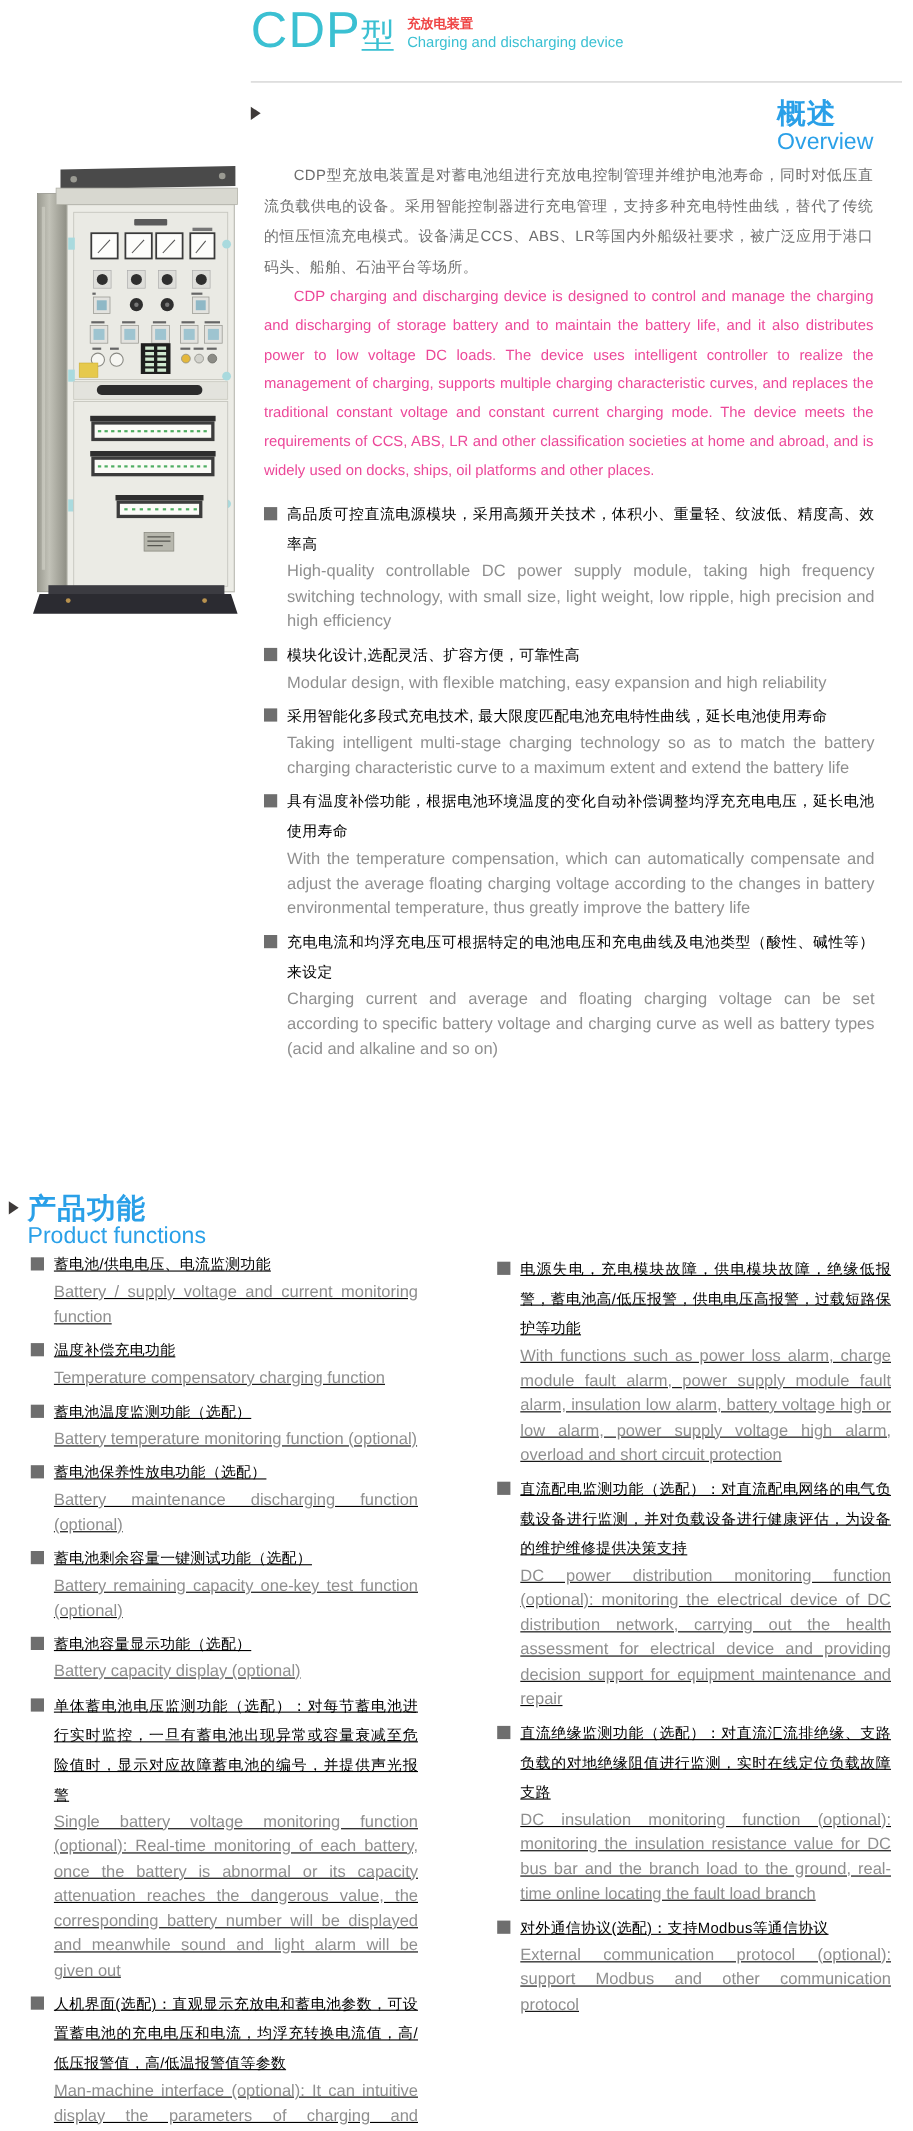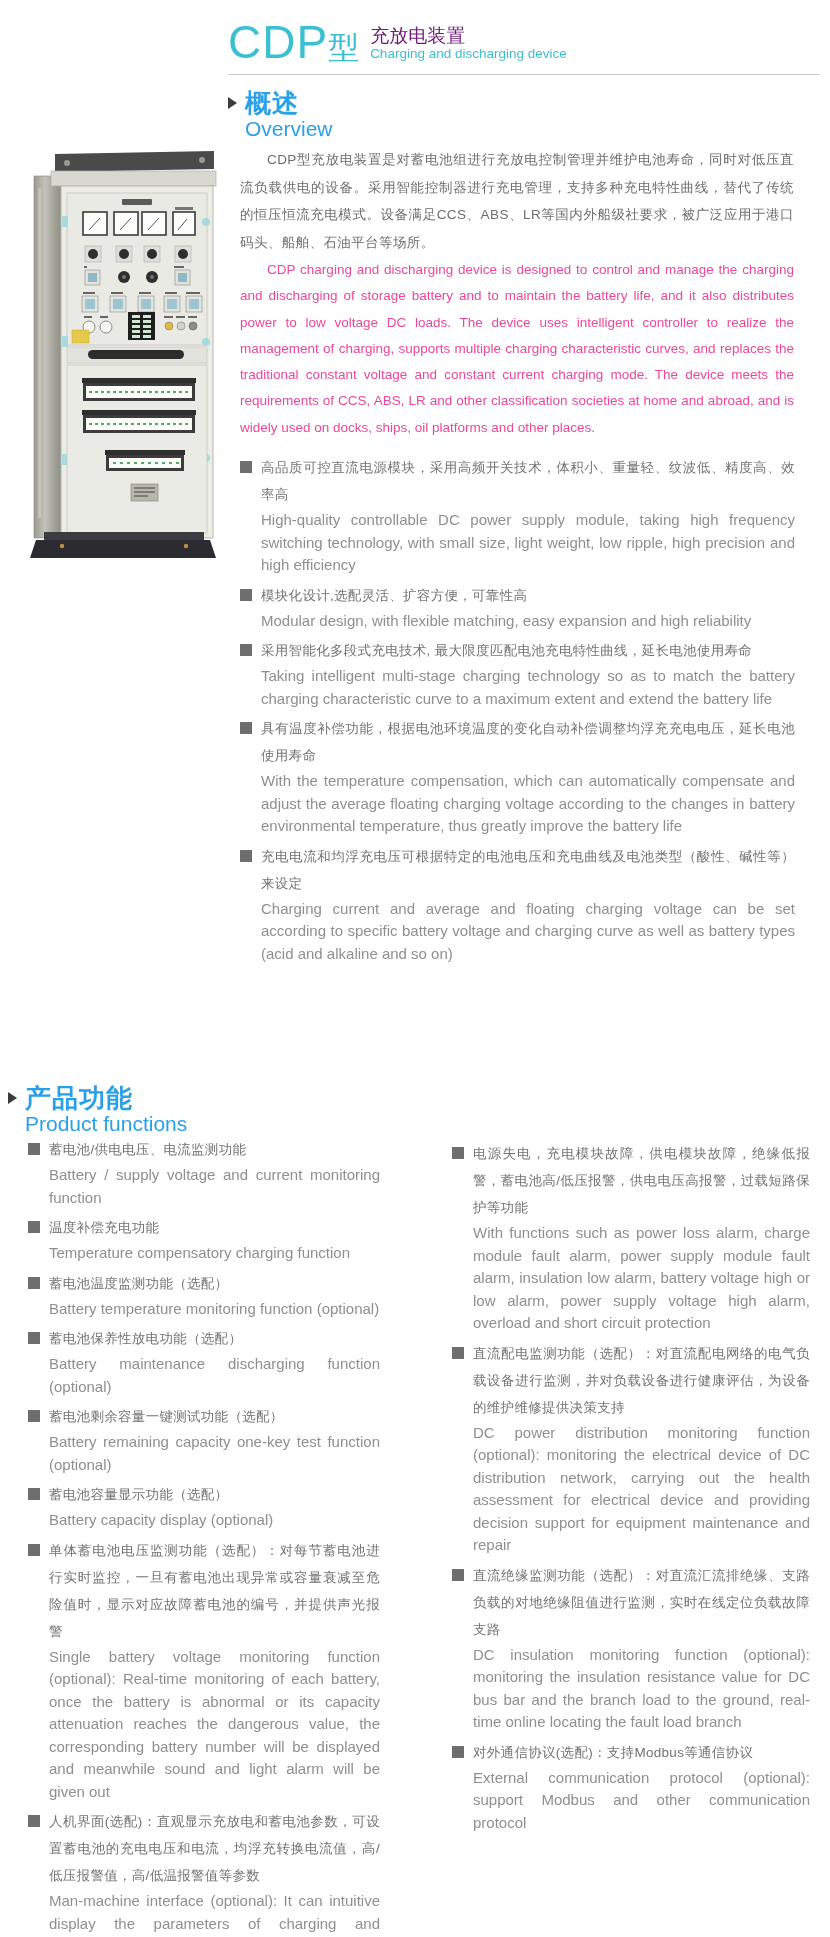--- a/index.html
+++ b/index.html
@@ -2,58 +2,58 @@
 <html><head>
 <meta charset="utf-8">
 <style>
   html,body{margin:0;padding:0;background:#ffffff;}
   body{
     width:830px;height:1937px;position:relative;
     font-family:"Liberation Sans","DejaVu Sans",sans-serif;
     -webkit-font-smoothing:antialiased;
   }
   
-  .title-block{position:absolute;left:228px;top:4px;display:flex;align-items:center;margin-top:15px;}
+  .title-block{position:absolute;left:228px;top:4px;display:flex;align-items:center;}
   .model{color:#3bc0d2;line-height:1;letter-spacing:1px;}
   .model .latin{font-size:46px;font-weight:400;}
   .model .suffix{font-size:31px;font-weight:400;}
   .title-sub{margin-left:10px;padding-top:4px;}
-  .title-sub .zh{font-size:19px;font-weight:400;color:#701a75;line-height:18px;}
+  .title-sub .zh{font-size:12px;font-weight:700;color:#ef4444;line-height:18px;}
   .title-sub .en{font-size:13.5px;color:#3bc0d2;line-height:17px;}
   .head-rule{position:absolute;left:228px;top:74px;width:592px;height:1px;background:#c9c9c9;}
 
   
-  .sec-head{display:flex;align-items:flex-start;}
+  .sec-head{display:flex;align-items:flex-start;justify-content:space-between;}
   .tri{width:0;height:0;border-left:9px solid #3e3a39;border-top:6px solid transparent;
        border-bottom:6px solid transparent;margin:9px 8px 0 0;flex:none;}
   .sec-titles .zh{font-size:26px;font-weight:600;color:#2aa0e8;line-height:30px;letter-spacing:1px;}
   .sec-titles .en{font-size:21px;color:#2aa0e8;line-height:19px;margin-top:1px;}
 
   
   .overview{position:absolute;left:228px;top:88px;width:566px;}
   .para{font-size:13.5px;text-align:justify;margin-left:12px;}
   .para.zh{color:#6e6e6e;line-height:27.5px;text-indent:2em;margin-top:8px;letter-spacing:.4px;}
   .para.en{color:#ec4899;line-height:26.3px;text-indent:2em;margin-top:1px;}
 
   
   .item{position:relative;padding-left:21px;}
   .item .sq{position:absolute;left:0;top:7px;width:12px;height:12px;background:#6e6e6e;}
-  .item .zh{font-size:13.5px;color:#737373;line-height:27px;text-align:justify;letter-spacing:.3px;}
+  .item .zh{font-size:13.5px;color:#000000;line-height:27px;text-align:justify;letter-spacing:.3px;}
   .item .en{font-size:15px;color:#8f8f8f;line-height:22.5px;text-align:justify;margin:1px 0 5px;}
 
   
   .features{position:absolute;left:228px;top:446px;width:567px;}
   .features .list{margin-top:8px;margin-left:12px;}
 
   
   .functions-head{position:absolute;left:8px;top:1083px;}
   .func-col{position:absolute;}
   .func-col.left{left:28px;top:1136px;width:352px;}
   .func-col.right{left:452px;top:1140px;width:358px;}
-  .func-col .item{margin-bottom:3px;}
+  .func-col .item{margin-bottom:3px;text-decoration:underline;}
 
   
   .cabinet{position:absolute;left:28px;top:148px;width:190px;height:412px;}
 </style>
 </head>
 <body>
 
 <div class="title-block">
   <div class="model">
     <span class="latin">CDP</span><span class="suffix">型</span>

